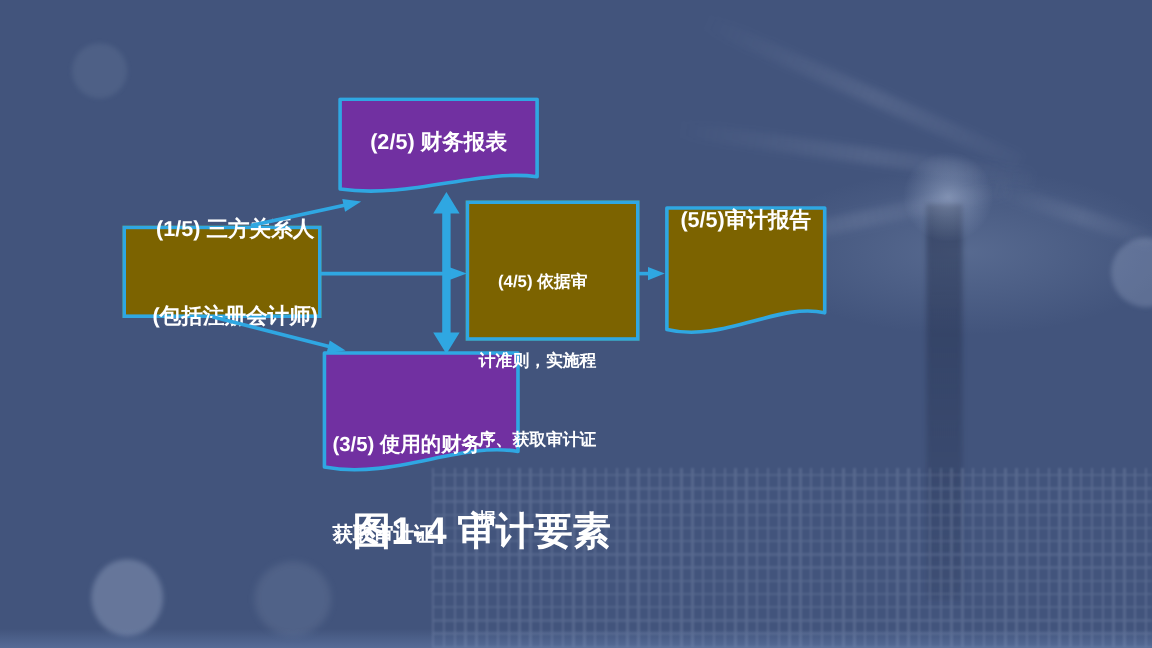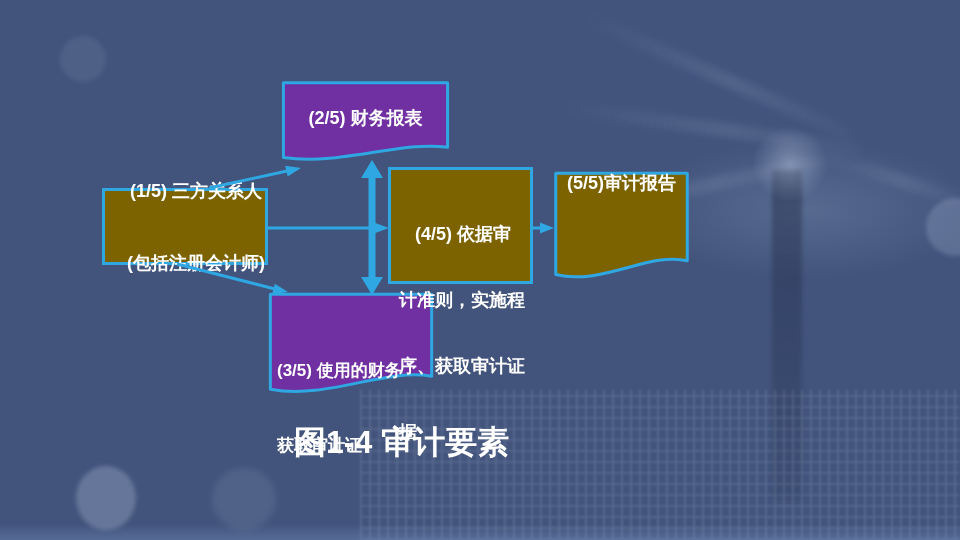--- a/index.html
+++ b/index.html
@@ -51,21 +51,21 @@
   .label span{display:block;}
 
   .n1{left:102px;top:188px;width:166px;height:77px;display:flex;align-items:center;
       justify-content:flex-end;text-align:center;font-size:18px;line-height:24px;}
   .n2{left:280px;top:81px;width:171px;height:85px;font-size:18px;}
   .n2 .label{display:flex;height:100%;align-items:center;justify-content:center;
       padding-bottom:12px;box-sizing:border-box;}
   .n3{left:267px;top:292px;width:168px;height:108px;font-size:17px;line-height:25px;}
   .n3 .label{padding:16px 6px 0 10px;}
   .n3 span:first-child{margin-left:0;}
-  .n4{left:388px;top:167px;width:145px;height:117px;font-size:18px;line-height:22px;}
+  .n4{left:388px;top:167px;width:145px;height:117px;font-size:14px;line-height:22px;}
   .n4 .label{padding:9px 4px 0 8px;}
   .n4 span:first-child{margin-left:16px;}
   .n5{left:553px;top:171px;width:137px;height:115px;font-size:18px;line-height:24px;text-align:center;}
   .n5 .label{display:flex;flex-direction:row;justify-content:center;height:100%;
       padding-bottom:26px;box-sizing:border-box;}
 
   .caption{position:absolute;left:294px;top:421px;width:224px;z-index:2;text-align:left;
       color:var(--text);font-weight:bold;font-size:32px;}
 </style>
 </head>

